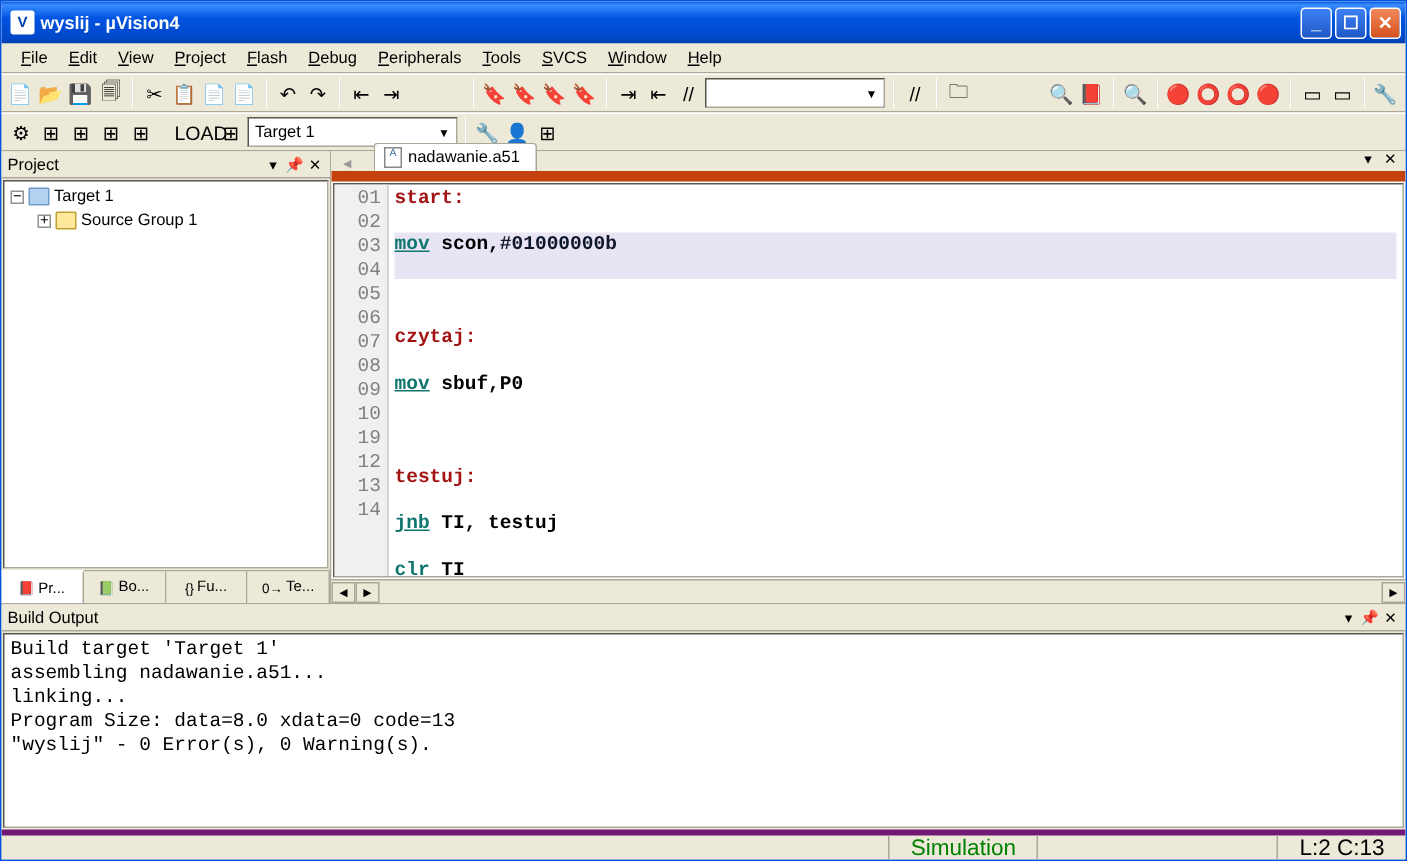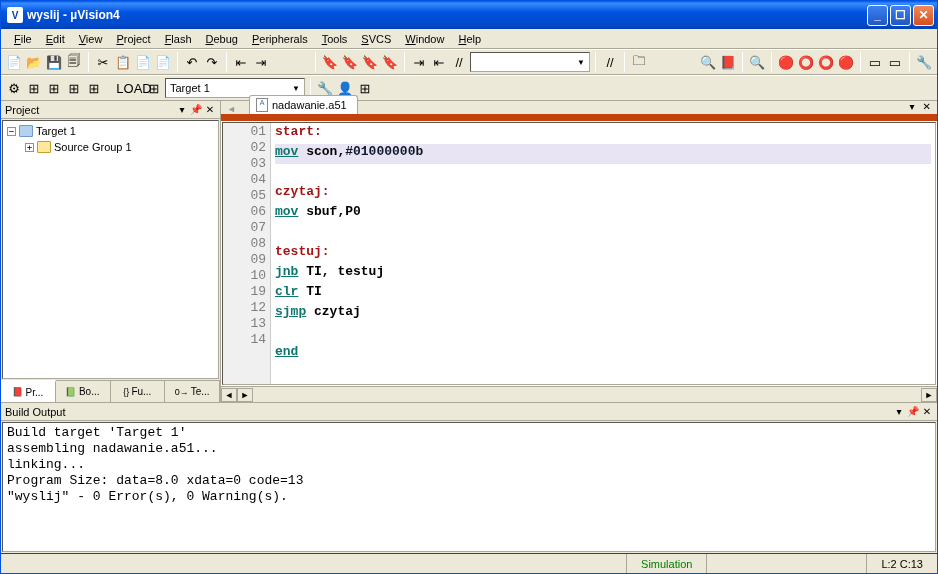--- a/index.html
+++ b/index.html
@@ -33,33 +33,33 @@
 .foldericon.blue { background: #b3d1f0; border-color:#6f9ac9; }
 .panel-tabs { height: 22px; display: flex; border-top: 1px solid #aca899; }
 .ptab { flex:1; border-right:1px solid #aca899; display:flex; align-items:center; justify-content:center; gap:2px; font-size:10px; background:#ece9d8; }
 .ptab.active { background:#fff; border-top:2px solid #fff; margin-top:-1px; }
 .editor-area { flex: 1; display: flex; flex-direction: column; background:#fff; }
 .editor-tabs { height: 20px; display: flex; align-items: flex-end; background:#ece9d8; border-bottom:7px solid #c2410c; padding-left:28px; position:relative;}
 .editor-tabs::before { content:'◄'; position:absolute; left:6px; top:3px; font-size:9px; color:#999;}
 .etab { background: #fff; border: 1px solid #aca899; border-bottom: none; border-radius: 3px 3px 0 0; padding: 2px 10px 2px 6px; font-size: 11px; display:flex; align-items:center; gap:4px;}
 .editor-header-close { margin-left:auto; padding:2px 6px; display:flex; gap:8px; font-size:10px; color:#000;}
 .code-area { flex: 1; display: flex; font-family: 'Courier New', monospace; font-size: 13px; overflow:hidden; border:1px inset #aca899; margin:1px;}
-.gutter { width: 48px; background: #f0f0f0; border-right: 1px solid #ccc; text-align: right; padding: 1px 4px 0 0; color: #808080; line-height: 16px; }
+.gutter { width: 36px; background: #f0f0f0; border-right: 1px solid #ccc; text-align: right; padding: 1px 4px 0 0; color: #808080; line-height: 16px; }
 .code { flex: 1; padding: 1px 4px 0 4px; line-height: 16px; white-space: pre; overflow:hidden; }
-.code-line { height: 20px; }
+.code-line { height: 31px; }
 .code-line.hl { background: #e8e4f4; }
 .kw-label { color: #a31515; font-weight: bold; }
 .kw-inst { color: #0f766e; font-weight: bold; text-decoration: underline; }
 .kw-reg { color: #000; font-weight: bold; }
 .kw-num { color: #0f172a; font-weight: bold; }
 .editor-scrollbar { height: 16px; background: #ece9d8; border-top:1px solid #aca899; display:flex; align-items:center;}
 .editor-scrollbar .arrow{ width:16px; height:14px; border:1px solid #aca899; background:#ece9d8; display:flex;align-items:center;justify-content:center; font-size:9px;}
 .build-panel { height: 150px; display:flex; flex-direction:column; background:#ece9d8; }
 .build-text { flex:1; background:#fff; border:1px inset #aca899; margin:1px; padding:2px 4px; font-family:'Courier New',monospace; font-size:13px; line-height:16px; white-space:pre; overflow:auto;}
-.statusbar { height: 20px; background: #ece9d8; border-top: 1px solid #701a75; display: flex; align-items: center; font-size: 11px; }
+.statusbar { height: 20px; background: #ece9d8; border-top: 4px solid #701a75; display: flex; align-items: center; font-size: 15px; }
 .statusbar .spacer { flex: 1; }
 .statusbar .cell { padding: 0 14px; border-left: 1px solid #aca899; height:100%; display:flex; align-items:center;}
 .statusbar .sim { color: #008000; }
 .fileicon{ width:12px; height:14px; background:#fff; border:1px solid #888; position:relative; font-size:7px; line-height:7px; text-align:center; color:#3a6ea5;}
 </style>
 </head>
 <body>
 
 <div class="titlebar">
   <div class="titlebar-icon">V</div>

